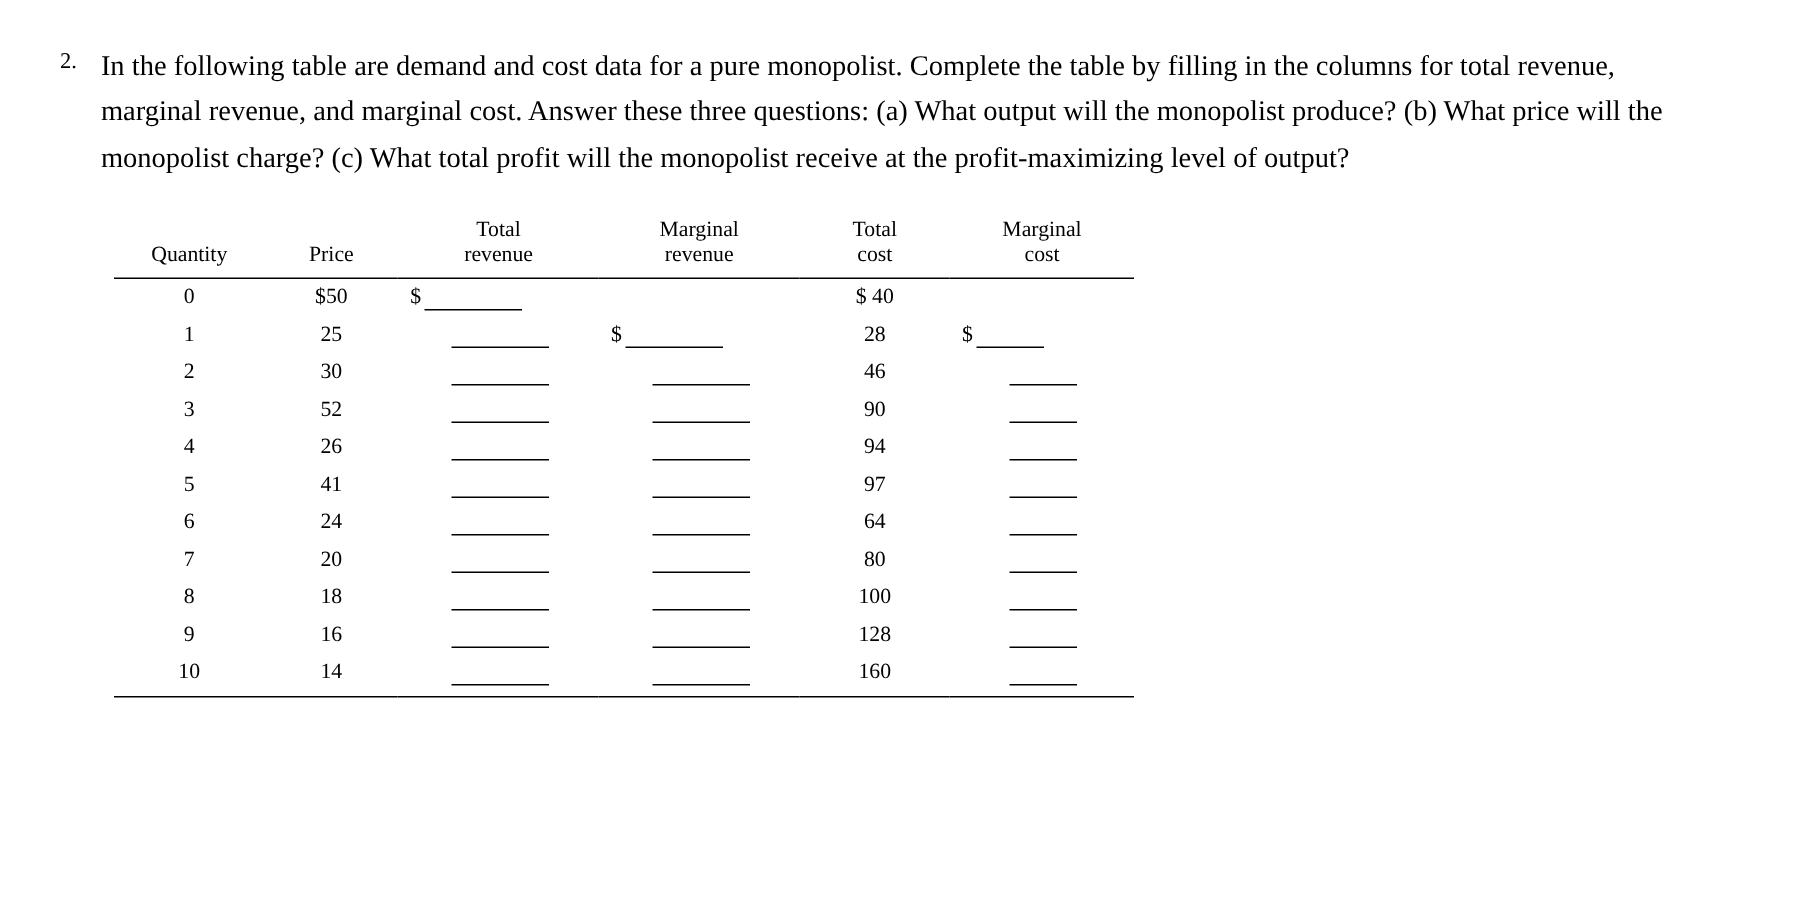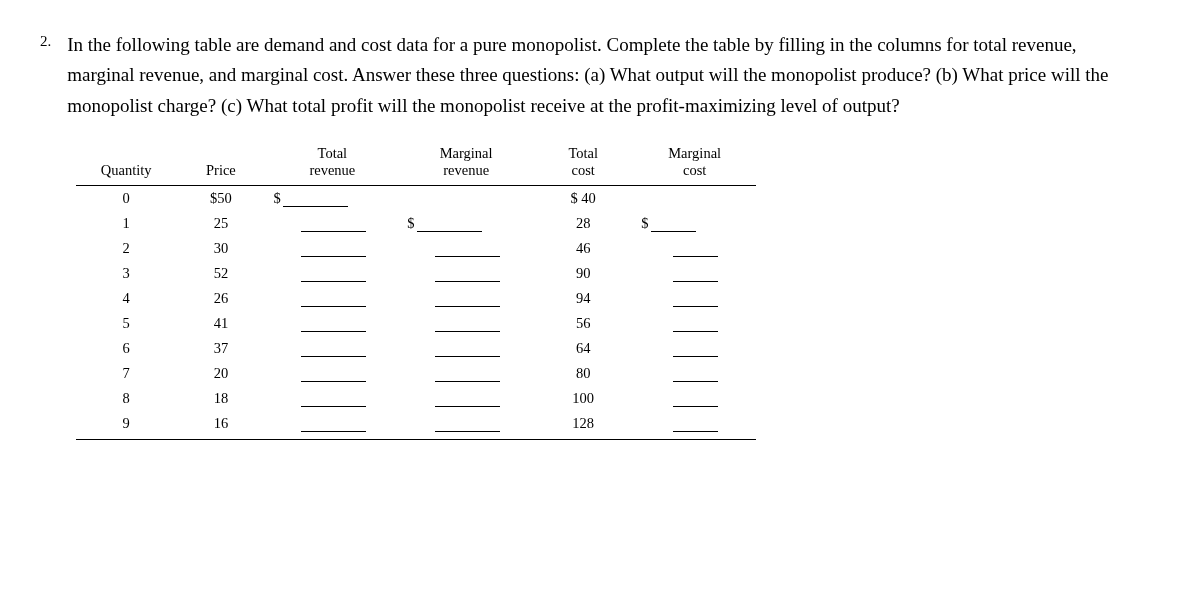--- a/index.html
+++ b/index.html
@@ -177,27 +177,27 @@
           <td><span class="blank-line-wide"></span></td>
           <td>94</td>
           <td><span class="blank-line-narrow"></span></td>
         </tr>
 
         <tr class="data-row">
           <td>5</td>
           <td>41</td>
           <td><span class="blank-line-wide"></span></td>
           <td><span class="blank-line-wide"></span></td>
-          <td>56</td>
+          <td>97</td>
           <td><span class="blank-line-narrow"></span></td>
         </tr>
 
         <tr class="data-row">
           <td>6</td>
-          <td>37</td>
+          <td>24</td>
           <td><span class="blank-line-wide"></span></td>
           <td><span class="blank-line-wide"></span></td>
           <td>64</td>
           <td><span class="blank-line-narrow"></span></td>
         </tr>
 
         <tr class="data-row">
           <td>7</td>
           <td>20</td>
           <td><span class="blank-line-wide"></span></td>
@@ -217,20 +217,28 @@
 
         <tr class="data-row">
           <td>9</td>
           <td>16</td>
           <td><span class="blank-line-wide"></span></td>
           <td><span class="blank-line-wide"></span></td>
           <td>128</td>
           <td><span class="blank-line-narrow"></span></td>
         </tr>
 
+        <tr class="data-row">
+          <td>10</td>
+          <td>14</td>
+          <td><span class="blank-line-wide"></span></td>
+          <td><span class="blank-line-wide"></span></td>
+          <td>160</td>
+          <td><span class="blank-line-narrow"></span></td>
+        </tr>
       </tbody>
       <tfoot>
         <tr class="bottom-border">
           <td colspan="6" style="border-bottom: 1.5px solid #000; height: 4px; padding: 0;"></td>
         </tr>
       </tfoot>
     </table>
   </div>
 </div>
 

